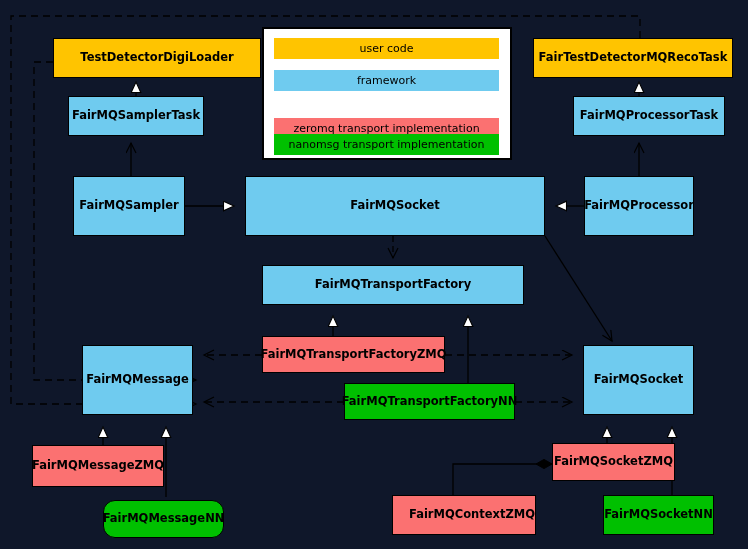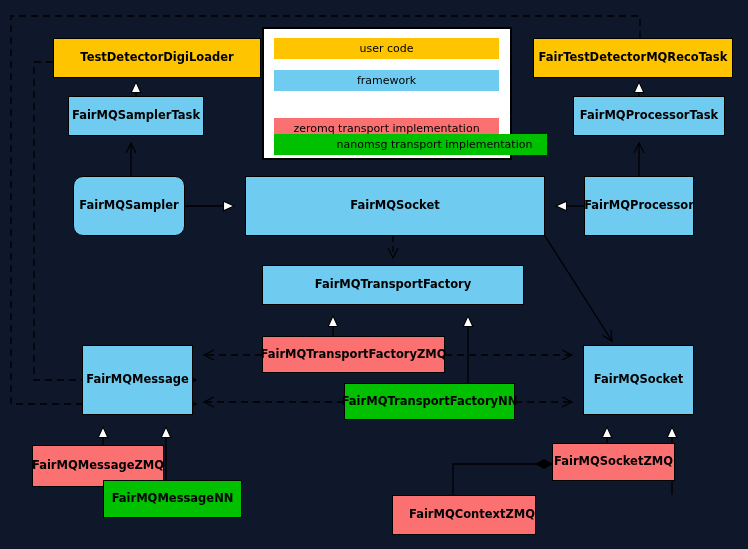--- a/index.html
+++ b/index.html
@@ -13,21 +13,21 @@
   .node.italic{}
   .c-user{background:#FFC400;}
   .c-framework{background:#6FCBEF;}
   .c-zmq{background:#FB7171;}
   .c-nn{background:#00C000;}
   #legend-box{position:absolute;left:262px;top:27px;width:246px;height:129px;
               background:#ffffff;border:2px solid #000000;z-index:3;}
   .legend-row{position:absolute;left:10px;width:225px;height:21px;
               display:flex;align-items:center;justify-content:center;
               font-size:11px;font-weight:normal;color:#000000;}
-  #lr0{top:9px;}  #lr1{top:41px;} #lr2{top:73px;margin-top:16px;} #lr3{top:105px;padding-left:48px;}
+  #lr0{top:9px;}  #lr1{top:41px;} #lr2{top:73px;margin-top:16px;} #lr3{top:105px;}
 </style>
 </head>
 <body>
 
 <div id="canvas">
 
   <svg id="edges" viewBox="0 0 748 549" xmlns="http://www.w3.org/2000/svg">
     <defs>
       <marker id="hollowtri" markerWidth="16" markerHeight="16" refX="11" refY="5.5" orient="auto" markerUnits="userSpaceOnUse">
         <path d="M 0.5,0.7 L 11,5.5 L 0.5,10.3 z" fill="#ffffff" stroke="#000000" stroke-width="1.1"></path>
@@ -91,38 +91,39 @@
   </div>
 
   <div class="node c-user" style="left:53px;top:38px;width:208px;height:40px;">TestDetectorDigiLoader</div>
 
   <div class="node c-framework italic" style="left:68px;top:96px;width:136px;height:40px;">FairMQSamplerTask</div>
 
   <div class="node c-user" style="left:533px;top:38px;width:200px;height:40px;">FairTestDetectorMQRecoTask</div>
 
   <div class="node c-framework italic" style="left:573px;top:96px;width:152px;height:40px;">FairMQProcessorTask</div>
 
-  <div class="node c-framework" style="left:73px;top:176px;width:112px;height:60px;border-radius:10px;">FairMQSampler</div>
+  <div class="node c-framework" style="left:73px;top:176px;width:112px;height:60px;">FairMQSampler</div>
 
   <div class="node c-framework" style="left:245px;top:176px;width:300px;height:60px;">FairMQSocket</div>
 
   <div class="node c-framework" style="left:584px;top:176px;width:110px;height:60px;">FairMQProcessor</div>
 
   <div class="node c-framework italic" style="left:262px;top:265px;width:262px;height:40px;">FairMQTransportFactory</div>
 
   <div class="node c-zmq" style="left:262px;top:336px;width:183px;height:37px;">FairMQTransportFactoryZMQ</div>
 
   <div class="node c-nn" style="left:344px;top:383px;width:171px;height:37px;">FairMQTransportFactoryNN</div>
 
   <div class="node c-framework italic" style="left:82px;top:345px;width:111px;height:70px;">FairMQMessage</div>
 
   <div class="node c-framework italic" style="left:583px;top:345px;width:111px;height:70px;">FairMQSocket</div>
 
   <div class="node c-zmq" style="left:32px;top:445px;width:132px;height:42px;">FairMQMessageZMQ</div>
 
-  <div class="node c-nn" style="left:103px;top:480px;width:139px;height:38px;">FairMQMessageNN</div>
+  <div class="node c-nn" style="left:103px;top:500px;width:121px;height:38px;border-radius:12px;">FairMQMessageNN</div>
 
   <div class="node c-zmq" style="left:552px;top:443px;width:123px;height:38px;">FairMQSocketZMQ</div>
 
   <div class="node c-zmq" style="left:392px;top:495px;width:144px;height:40px;padding-left:16px;">FairMQContextZMQ</div>
 
+  <div class="node c-nn" style="left:603px;top:495px;width:111px;height:40px;">FairMQSocketNN</div>
 
 </div>
 
 </body></html>

